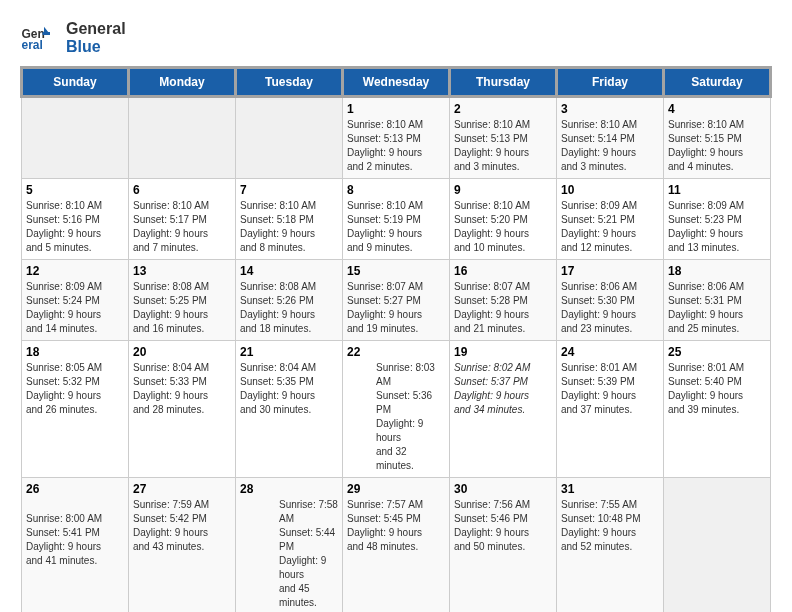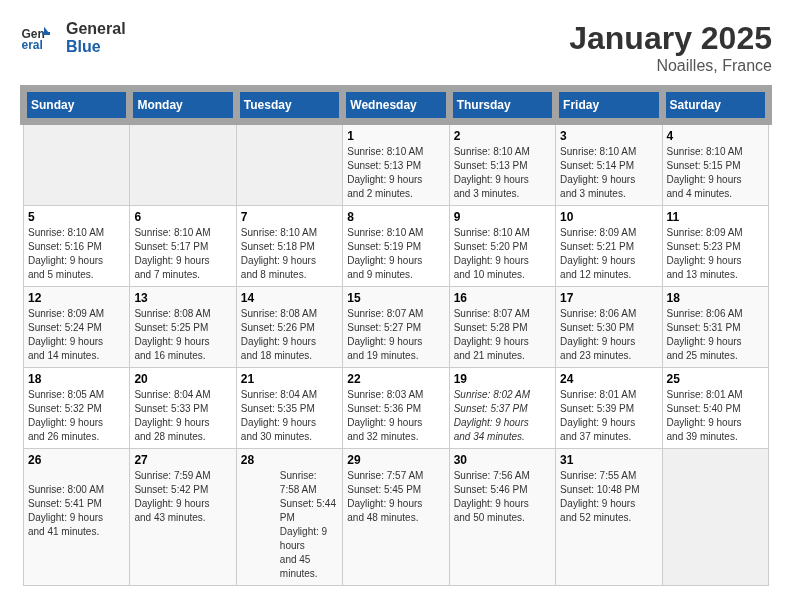--- a/index.html
+++ b/index.html
@@ -40,23 +40,23 @@
     }
     table {
       width: 100%;
       border-collapse: collapse;
       font-size: 11px;
     }
     thead tr th {
       background-color: #1a5fa8;
       color: white;
       padding: 6px 4px;
-      text-align: left;
+      text-align: center;
       font-size: 12px;
-      border: 7px solid #a3a3a3;
+      border: 3px solid #a3a3a3;
     }
     tbody tr td {
       border: 1px solid #ccc;
       vertical-align: top;
       padding: 4px;
       width: calc(100% / 7);
       height: 80px;
     }
     tbody tr:nth-child(odd) {
       background-color: #f9f9f9;
@@ -87,24 +87,20 @@
       <text x="2" y="20" font-size="16" font-weight="bold" fill="#333">Gen</text>
       <text x="2" y="35" font-size="16" font-weight="bold" fill="#1a5fa8">eral</text>
       <polygon points="32,5 40,15 32,12" fill="#1a5fa8"></polygon>
       <rect x="30" y="12" width="10" height="4" fill="#1a5fa8"></rect>
     </svg>
     <div>
       <div style="font-weight:bold;font-size:16px;color:#333;">General</div>
       <div style="font-weight:bold;font-size:16px;color:#1a5fa8;">Blue</div>
     </div>
   </div>
-  <div class="title-block">
-    <h1>January 2025</h1>
-    <h2>Noailles, France</h2>
-  </div>
 </div>
 
 <table>
   <thead>
     <tr>
     <th>Sunday</th>
         <th>Monday</th>
         <th>Tuesday</th>
         <th>Wednesday</th>
         <th>Thursday</th>
@@ -265,21 +261,21 @@
         </td>
         <td>
           <div class="day-num">21</div>
           <div class="day-detail" style="white-space: pre-line;">Sunrise: 8:04 AM
 Sunset: 5:35 PM
 Daylight: 9 hours
 and 30 minutes.</div>
         </td>
         <td>
           <div class="day-num">22</div>
-          <div class="day-detail" style="white-space: pre-line;">Sunrise: 8:03 AM
+          <div class="day-detail" style="white-space: pre-line; margin-left: 29px;">Sunrise: 8:03 AM
 Sunset: 5:36 PM
 Daylight: 9 hours
 and 32 minutes.</div>
         </td>
         <td>
           <div class="day-num">19</div>
           <div class="day-detail" style="white-space: pre-line; font-style: italic;">Sunrise: 8:02 AM
 Sunset: 5:37 PM
 Daylight: 9 hours
 and 34 minutes.</div>

